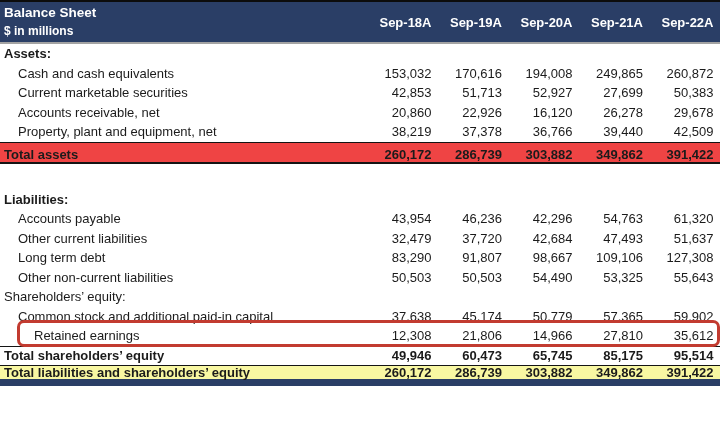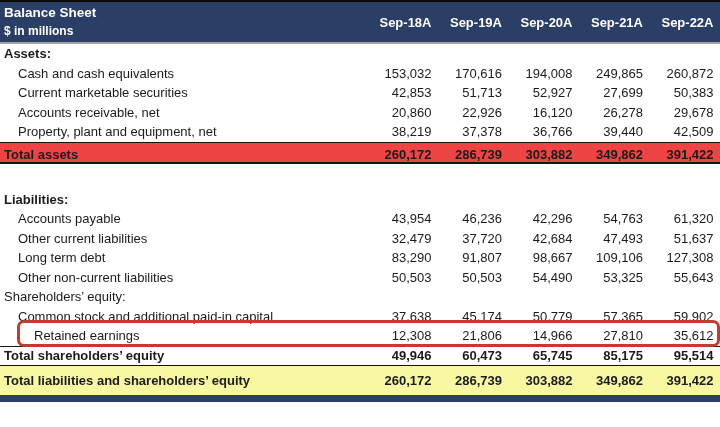--- a/index.html
+++ b/index.html
@@ -77,21 +77,21 @@
   .row.total-highlight {
     font-weight: 700;
     height: 22.5px;
     background: #ef4444;
     border-top: 1.5px solid #141414;
     border-bottom: 2px solid #141414;
     align-items: flex-end;
   }
   .row.grand-total {
     font-weight: 700;
-    height: 30px;
+    height: 14px;
     background: #f8f7a2;
     border-top: 1.5px solid #141414;
   }
 
   
   .row.annotated { position: relative; margin-left: 16px; }
   .annotation-box {
     position: absolute;
     left: 1px;
     right: 0px;

